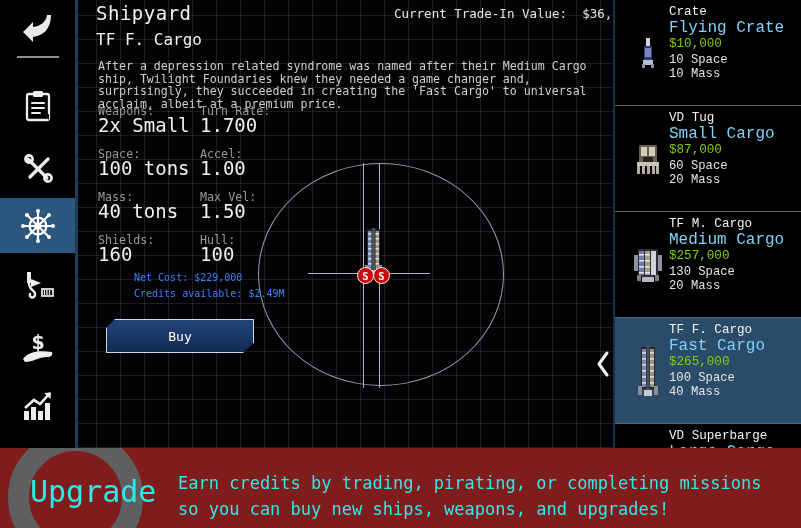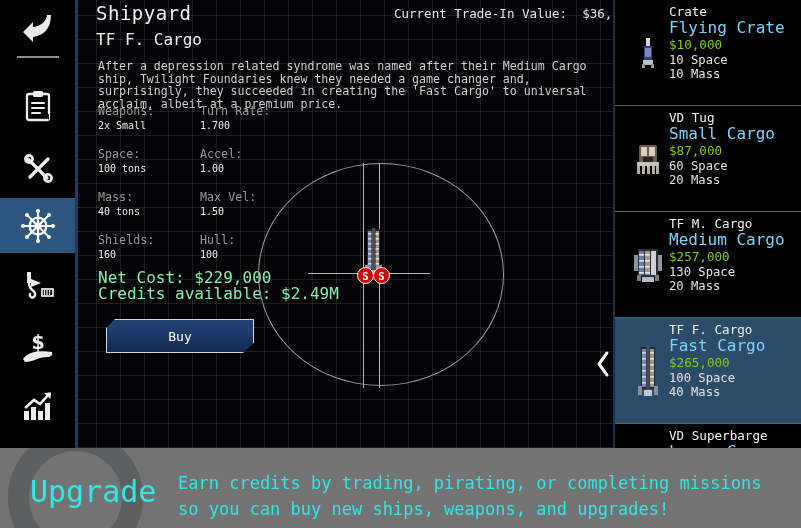--- a/index.html
+++ b/index.html
@@ -53,22 +53,22 @@
     position:absolute;left:98px;top:60px;width:510px;font-size:11.6px;
     line-height:12.6px;color:#cfcfcf;white-space:pre-wrap;
   }
   
   #stats{position:absolute;left:98px;top:104px;}
   .statrow{position:relative;height:32px;}
   .statcol{position:absolute;top:0;width:122px;}
   .statcol.c1{left:0;}
   .statcol.c2{left:102px;}
   .statlabel{font-size:11.7px;color:#9a9a9a;line-height:14px;}
-  .statval{font-size:10px;color:#f0f0f0;line-height:15px;}
-  #cost{position:absolute;left:98px;top:270px;font-size:16px;line-height:16px;color:#86efac;white-space:pre;}
+  .statval{font-size:19px;color:#f0f0f0;line-height:15px;}
+  #cost{position:absolute;left:98px;top:270px;font-size:10px;line-height:16px;color:#3b82f6;white-space:pre;padding-left:36px;}
   
   #buy{
     position:absolute;left:106px;top:319px;width:146px;height:32px;
     background:linear-gradient(#214478,#122b52);
     border:1px solid #cfd6e0;
     clip-path:polygon(9px 0, 100% 0, 100% 70%, calc(100% - 11px) 100%, 0 100%, 0 9px);
     display:flex;align-items:center;justify-content:center;
     font-size:13px;color:#fff;cursor:pointer;
   }
   
@@ -94,42 +94,42 @@
   #wpn-r{left:115px;}
   
   #shiplist{
     position:absolute;right:0;top:0;width:188px;height:450px;
     background:#000;overflow:hidden;z-index:5;
   }
   #shiplist:before{
     content:"";position:absolute;left:0;top:0;width:2px;height:450px;
     background:#16314a;z-index:3;
   }
-  .ship-row{position:relative;height:105px;border-top:1px solid #5d6166;}
+  .ship-row{position:relative;height:105px;border-top:1px solid #5d6166;font-family:Liberation Mono, monospace;}
   .ship-row:first-child{border-top:none;}
   .ship-row.selected{background:#2a4c68;border-top-color:#3c6a8c;}
   .ship-thumb{
     position:absolute;left:12px;top:22px;width:46px;height:62px;
     display:flex;align-items:center;justify-content:center;
   }
   .ship-info{position:absolute;left:56px;top:4px;right:2px;}
   .s-name{font-size:12.6px;color:#f2f2f2;line-height:16px;}
   .s-class{font-size:16px;color:#7dd3fc;line-height:16px;}
   .s-price{font-size:12.6px;color:#84cc16;line-height:17px;}
   .s-space{font-size:12.2px;color:#e4e4e4;line-height:14px;}
   .s-mass{font-size:12.2px;color:#e4e4e4;line-height:14px;}
   #list-collapse{
     position:absolute;right:188px;top:348px;width:20px;height:32px;
     display:flex;align-items:center;justify-content:center;z-index:7;
     cursor:pointer;
   }
   
   #banner{
     position:absolute;left:0;bottom:0;width:801px;height:80px;
-    background:#737373;z-index:8;overflow:hidden;
+    background:#7f1d1d;z-index:8;overflow:hidden;
   }
   #banner-ring{
     position:absolute;left:8px;top:-18px;width:135px;height:135px;
     border-radius:50%;border:21px solid #5d5f60;
     box-sizing:border-box;z-index:1;
   }
   #banner-word{
     position:absolute;left:30px;top:26px;z-index:2;
     font-size:30px;color:#2fe8e8;
   }

